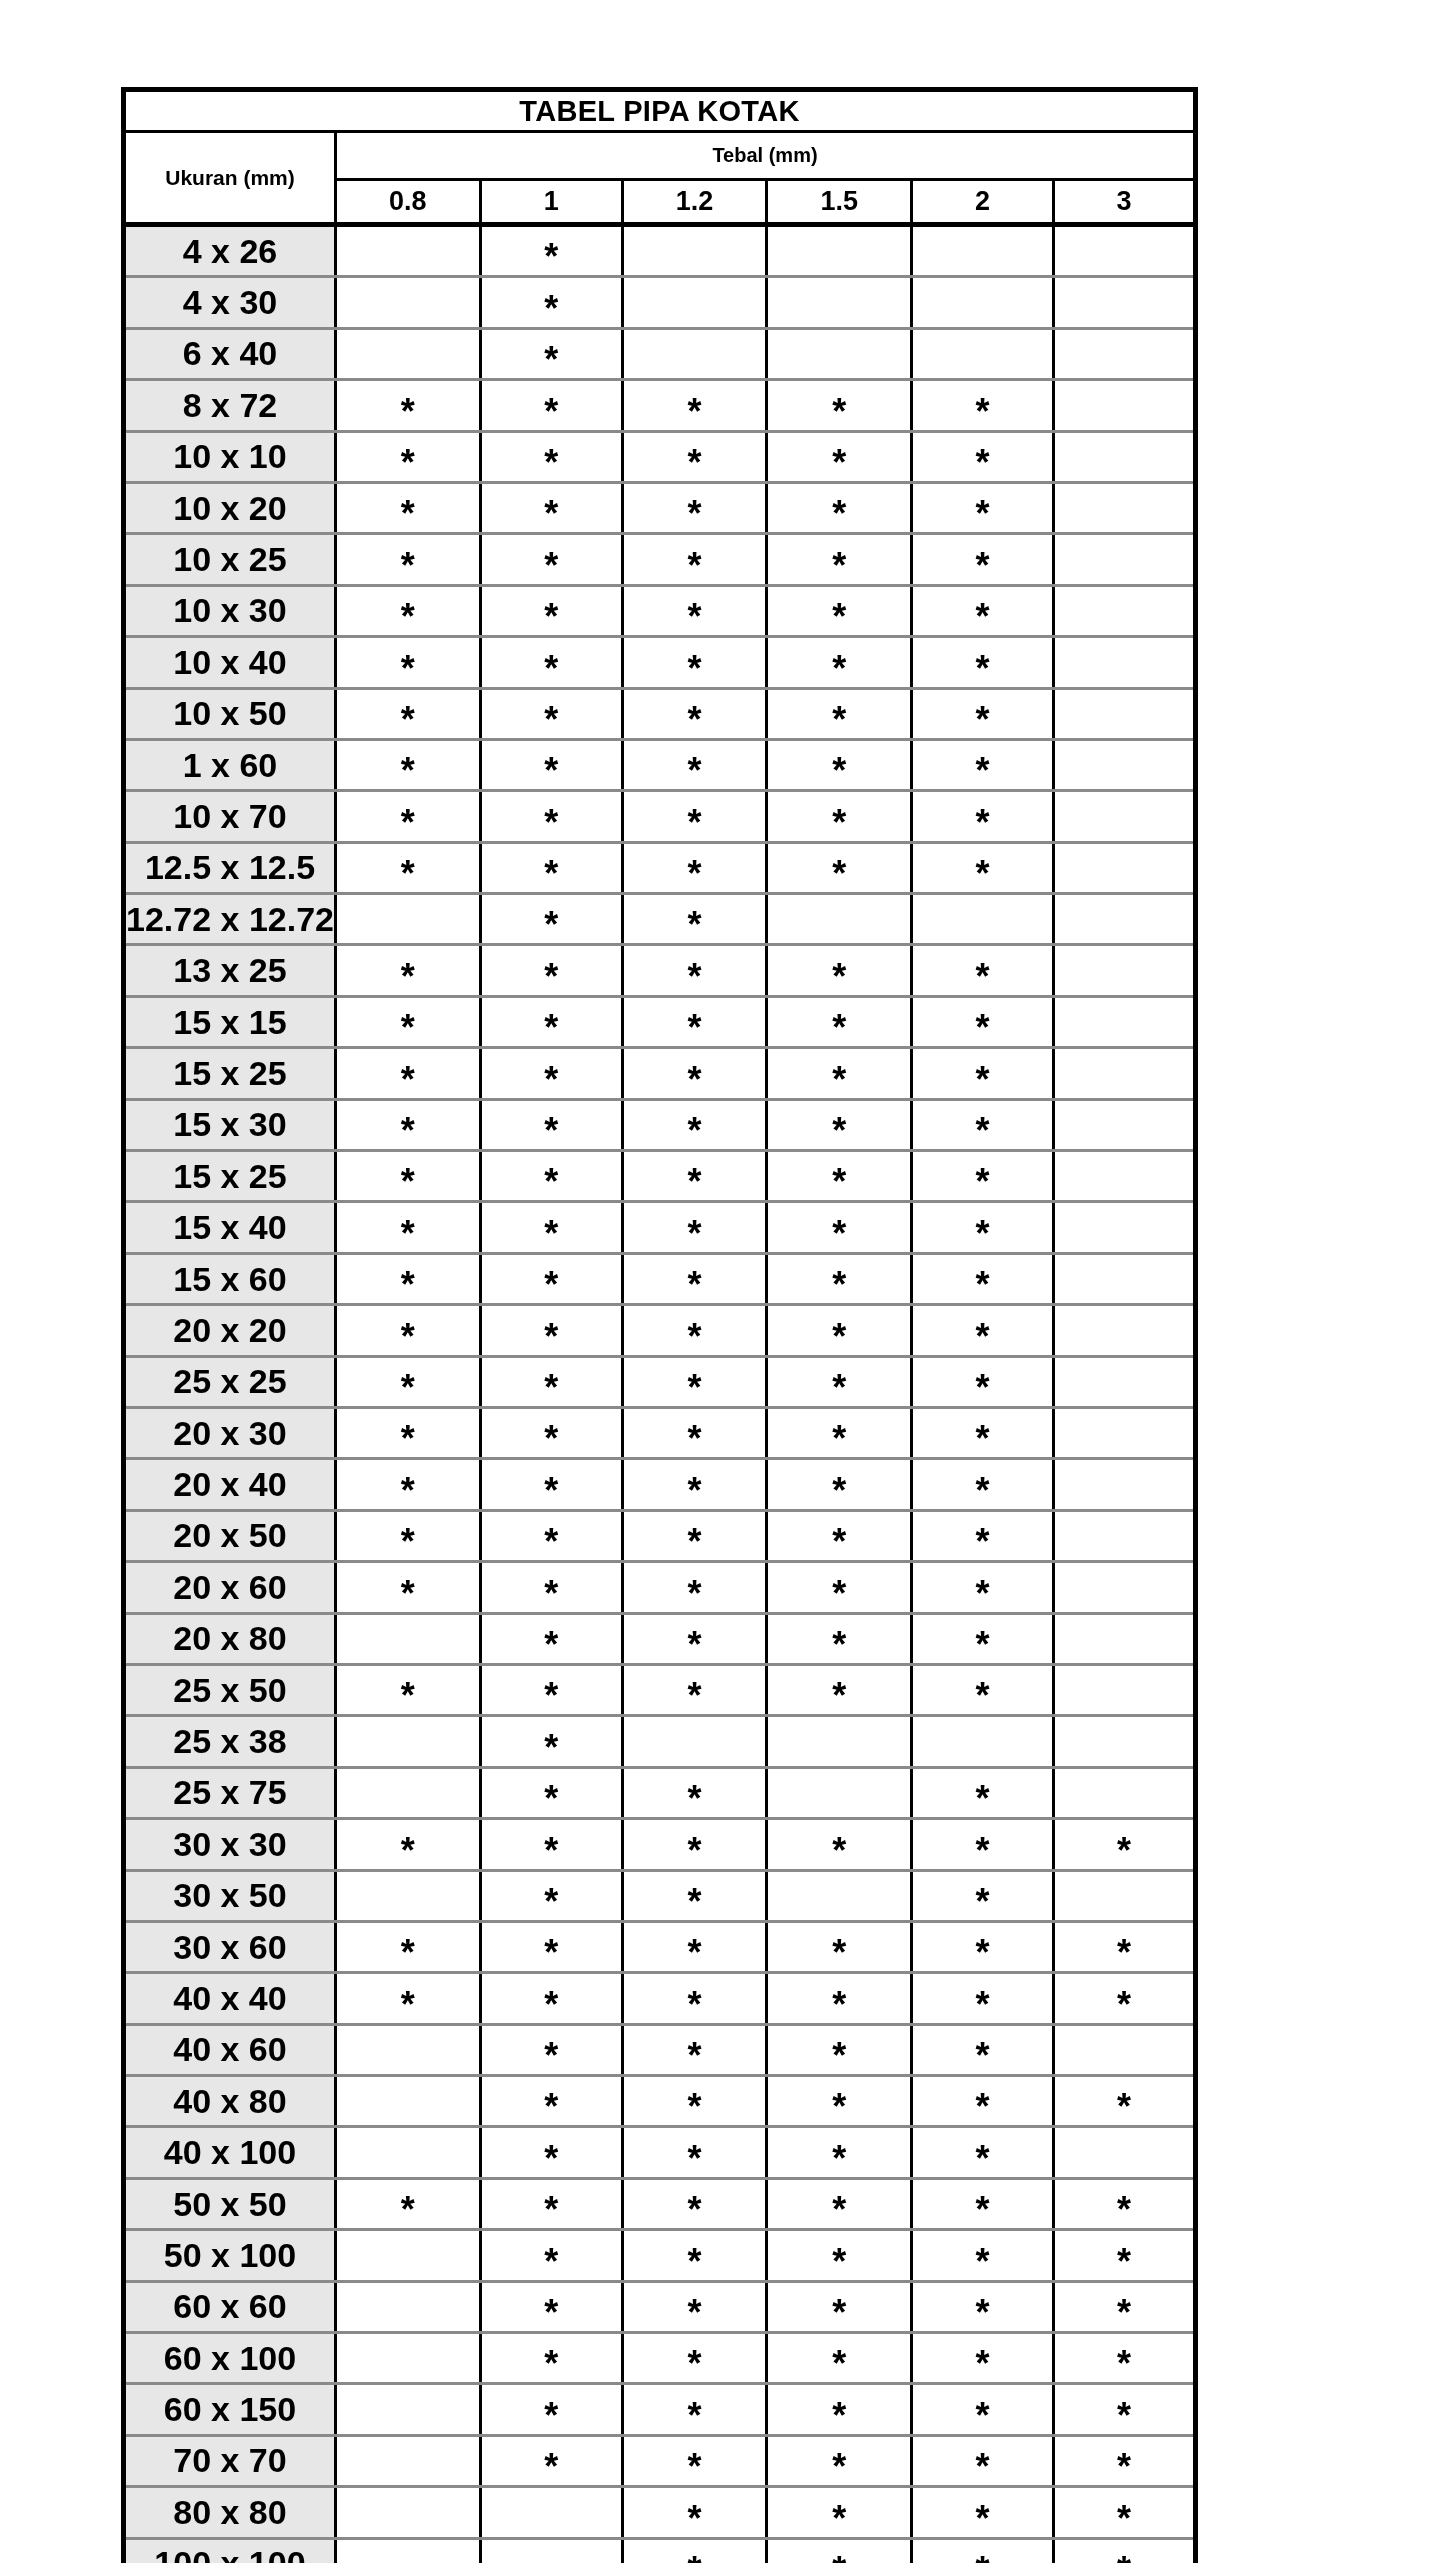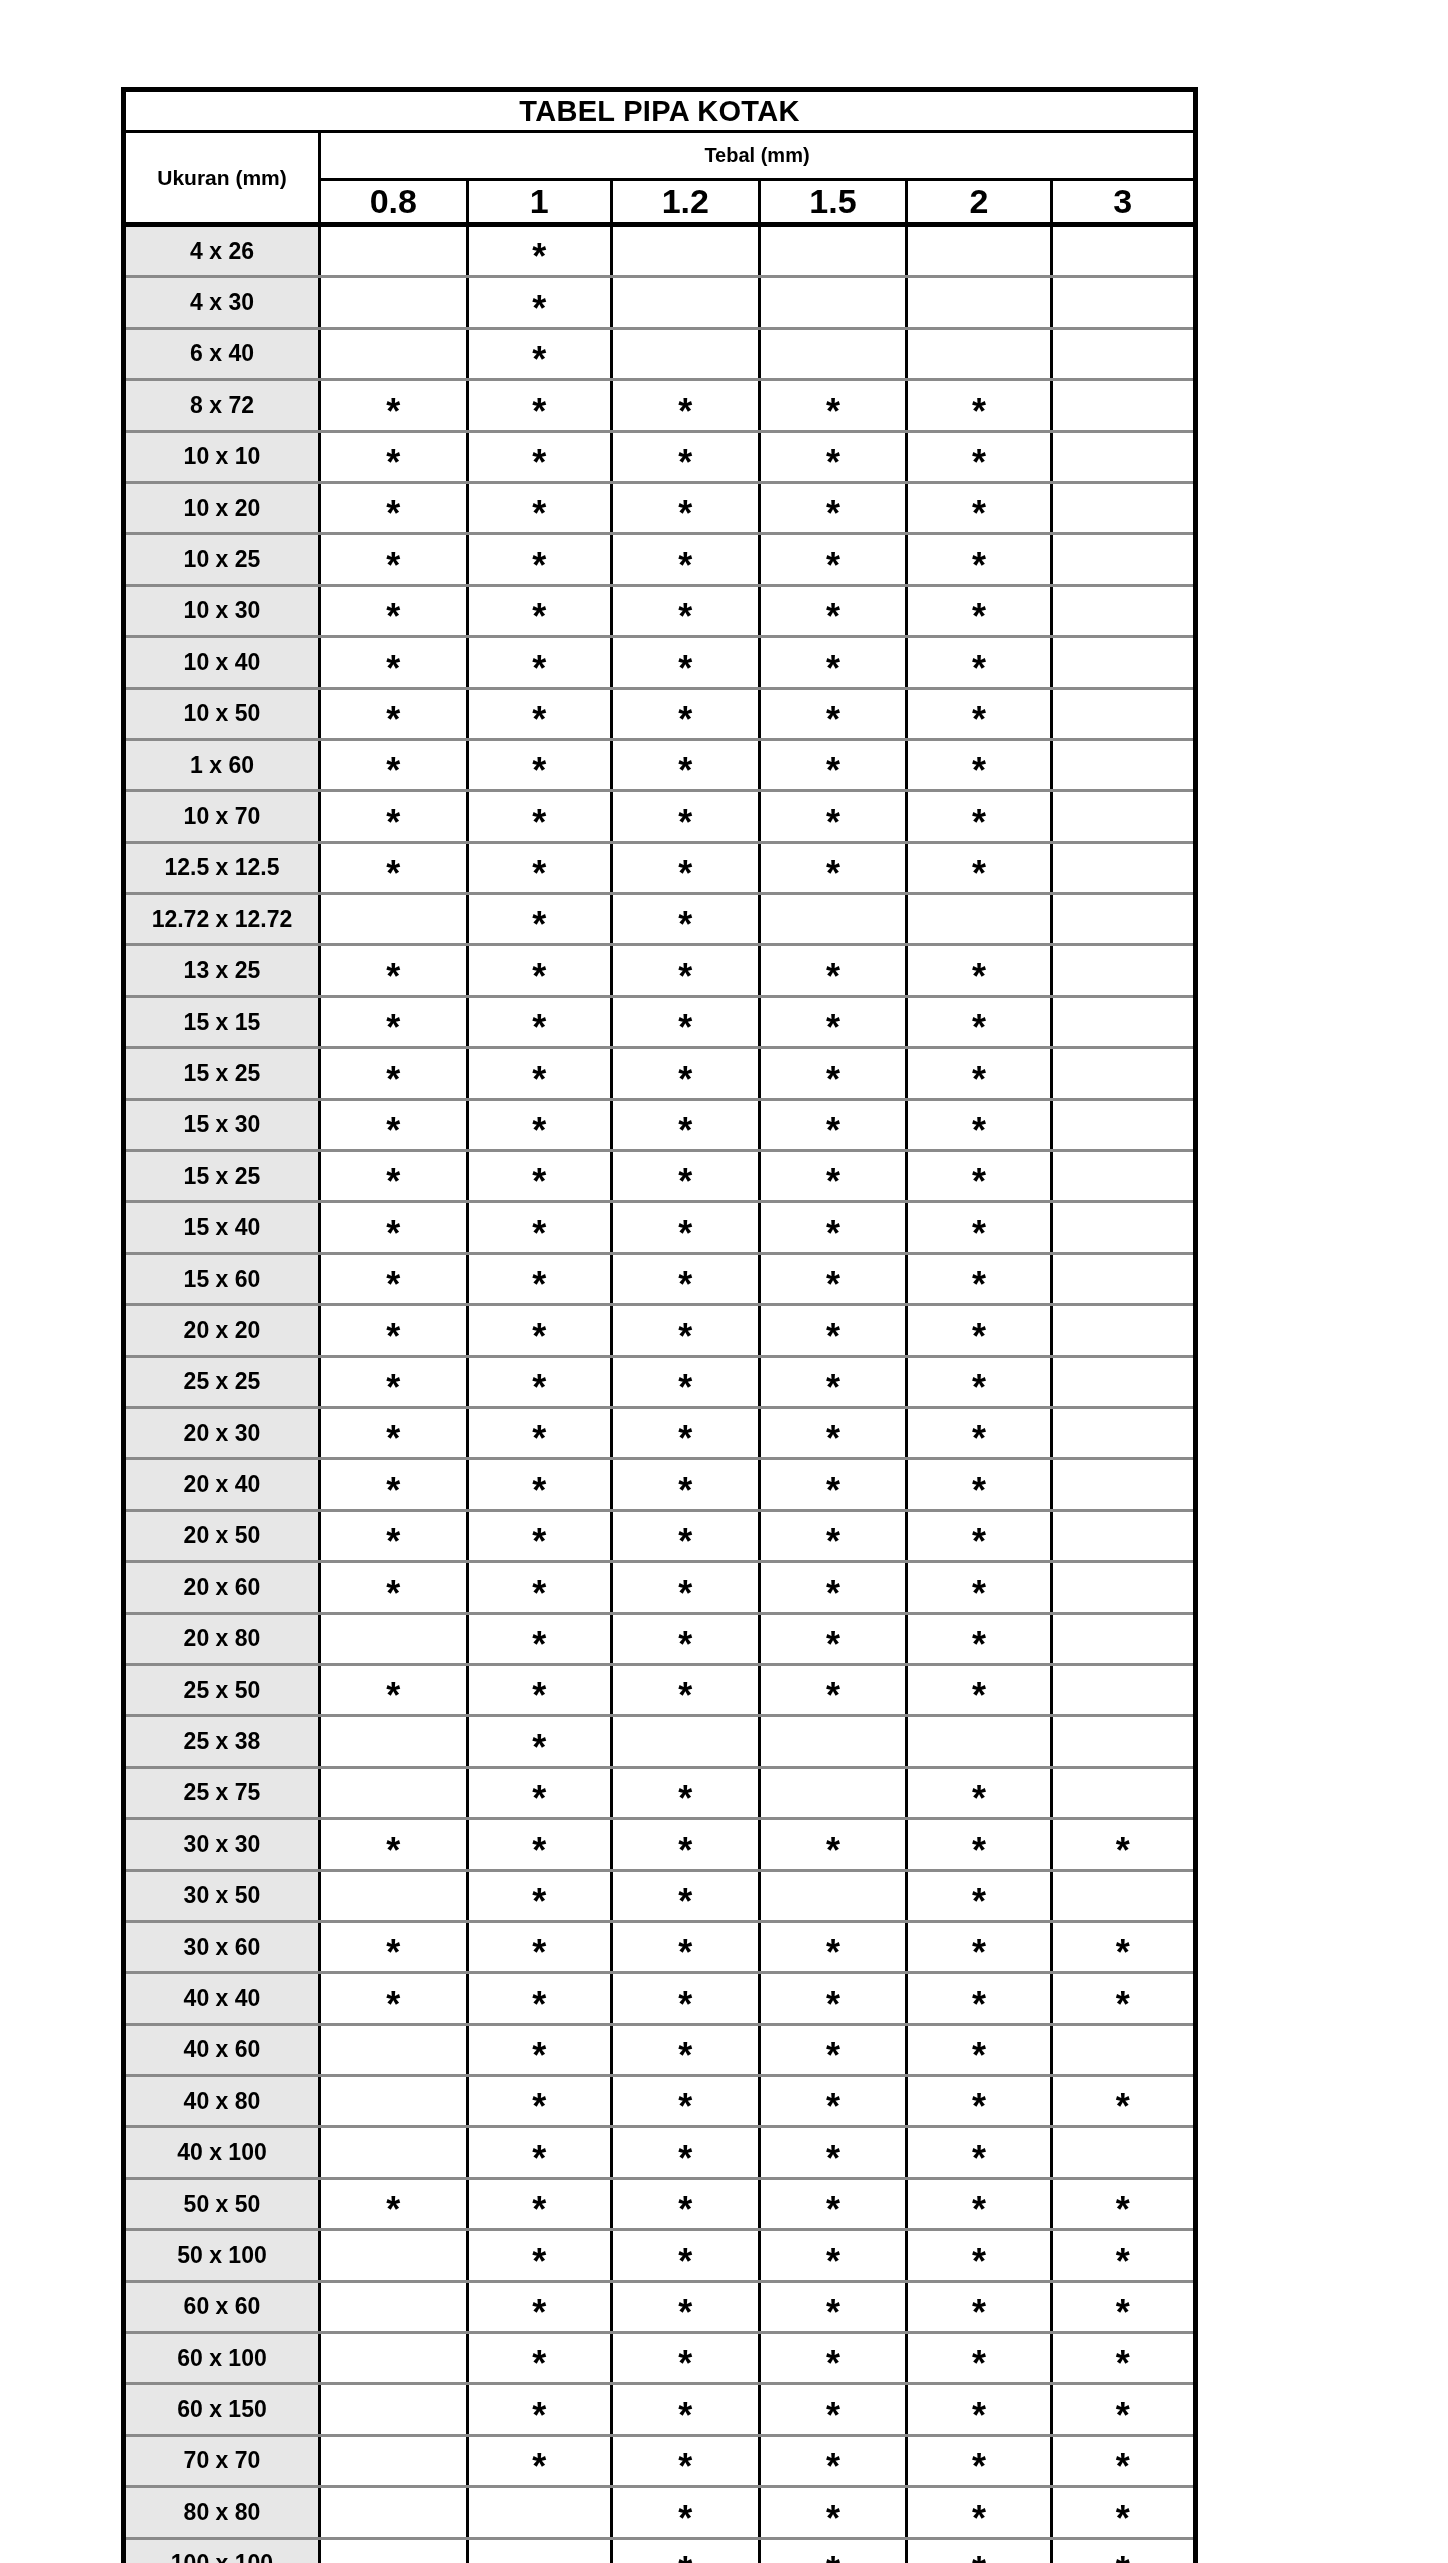--- a/index.html
+++ b/index.html
@@ -45,31 +45,31 @@
   }
   td.tebal-cell {
     height: 48px;
     border-bottom: 3.7px solid var(--grid-line);
     font-size: 20px;
   }
   tr.thickness-row td {
     height: 45px;
     border-left: 3.1px solid var(--grid-line);
     border-bottom: 5px solid var(--grid-line);
-    font-size: 34px;
+    font-size: 27px;
   }
   tr.thickness-row td:first-child { border-left: none; }
 
   tr.data-row { height: 48px; }
   tr.data-row td.size-cell {
     background: var(--label-cell-bg);
     border-right: 3.7px solid var(--grid-line);
     border-top: 3.1px solid var(--row-divider);
     border-bottom: 3.1px solid var(--row-divider);
-    font-size: 23px;
+    font-size: 34px;
     white-space: nowrap;
   }
   tr.data-row td.mark-cell {
     background: #fff;
     border-left: 3.1px solid var(--grid-line);
     border-top: 3.1px solid var(--row-divider);
     border-bottom: 3.1px solid var(--row-divider);
     font-size: 36px;
     line-height: 1;
     padding-top: 12.4px;

